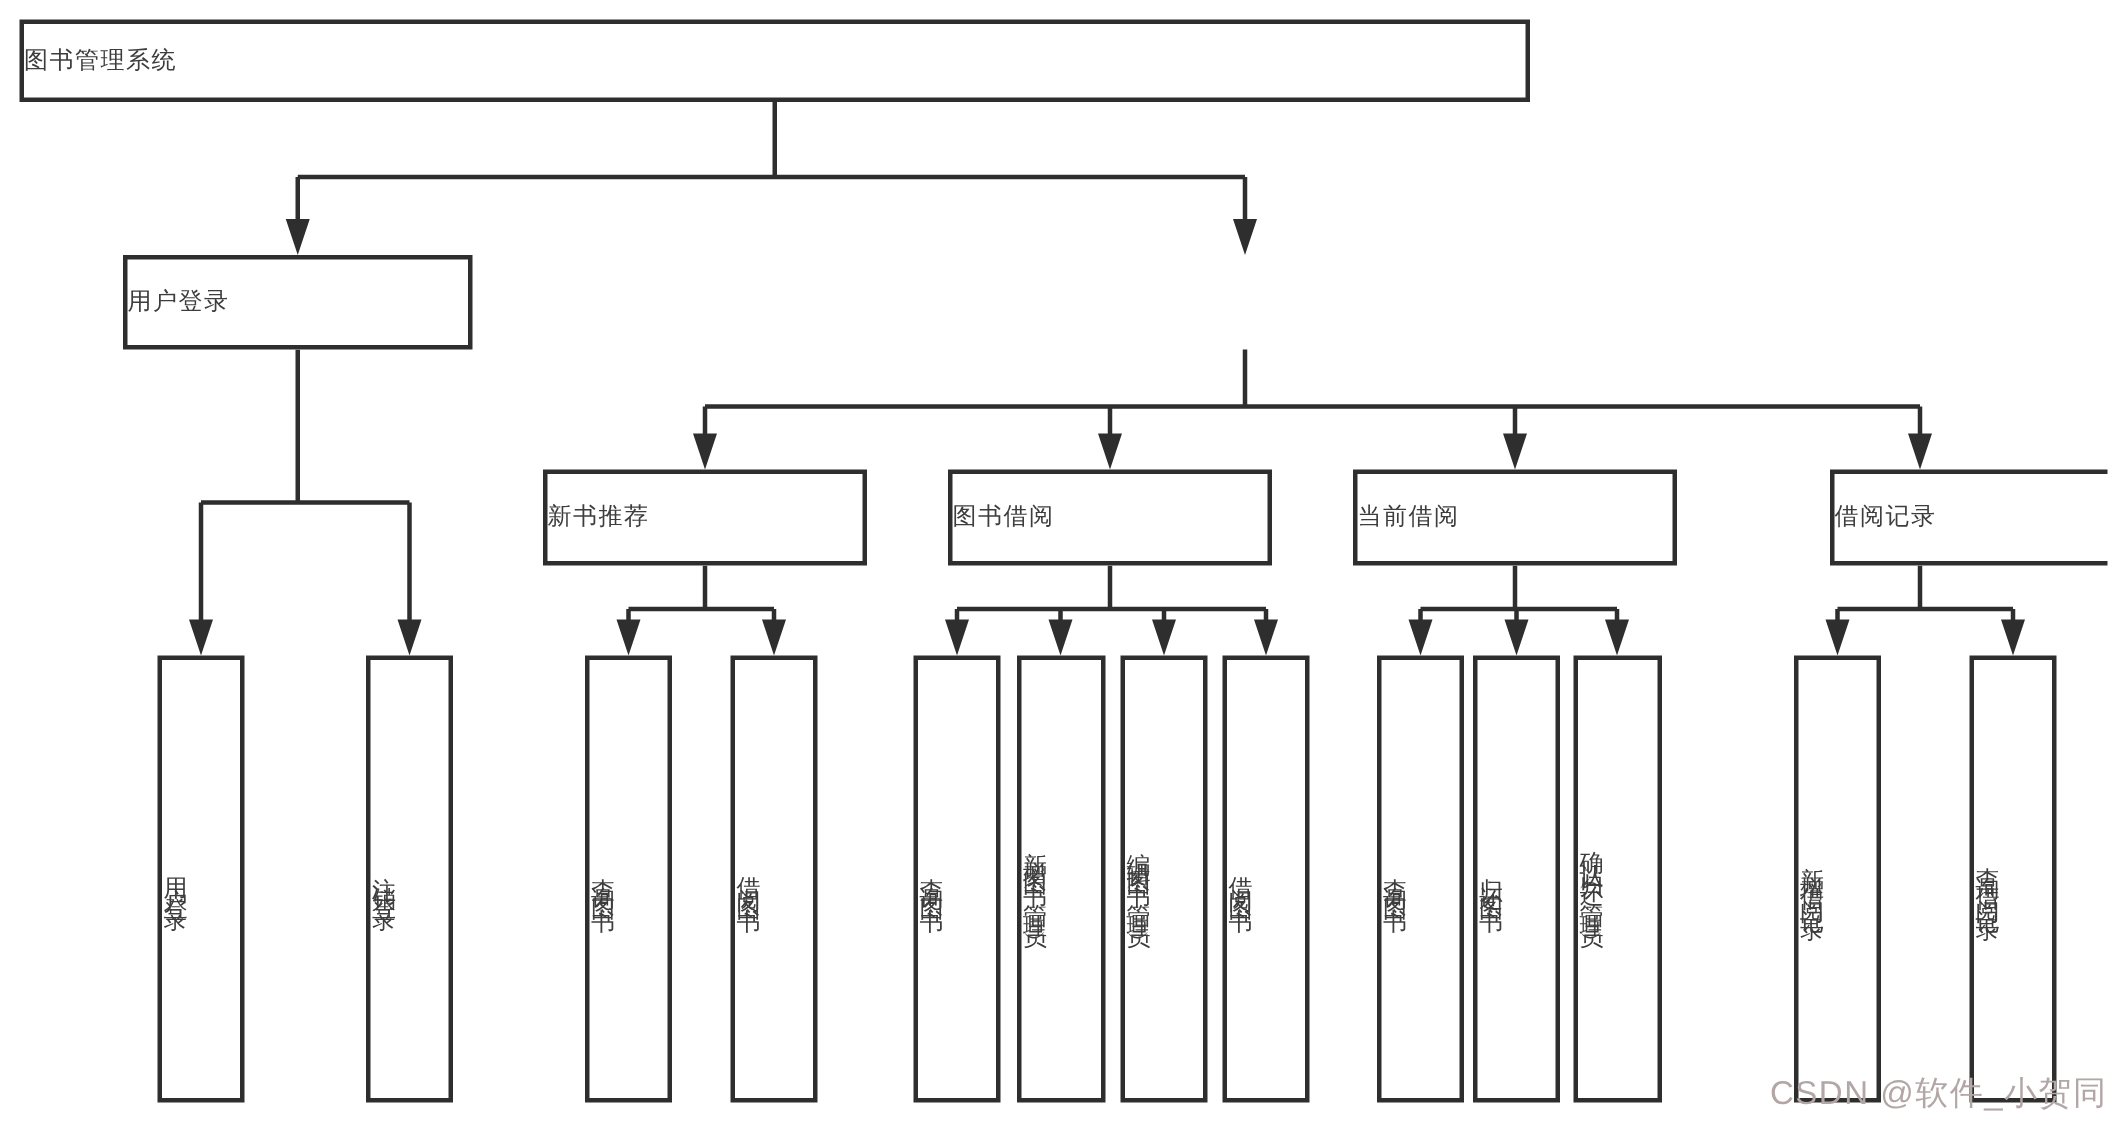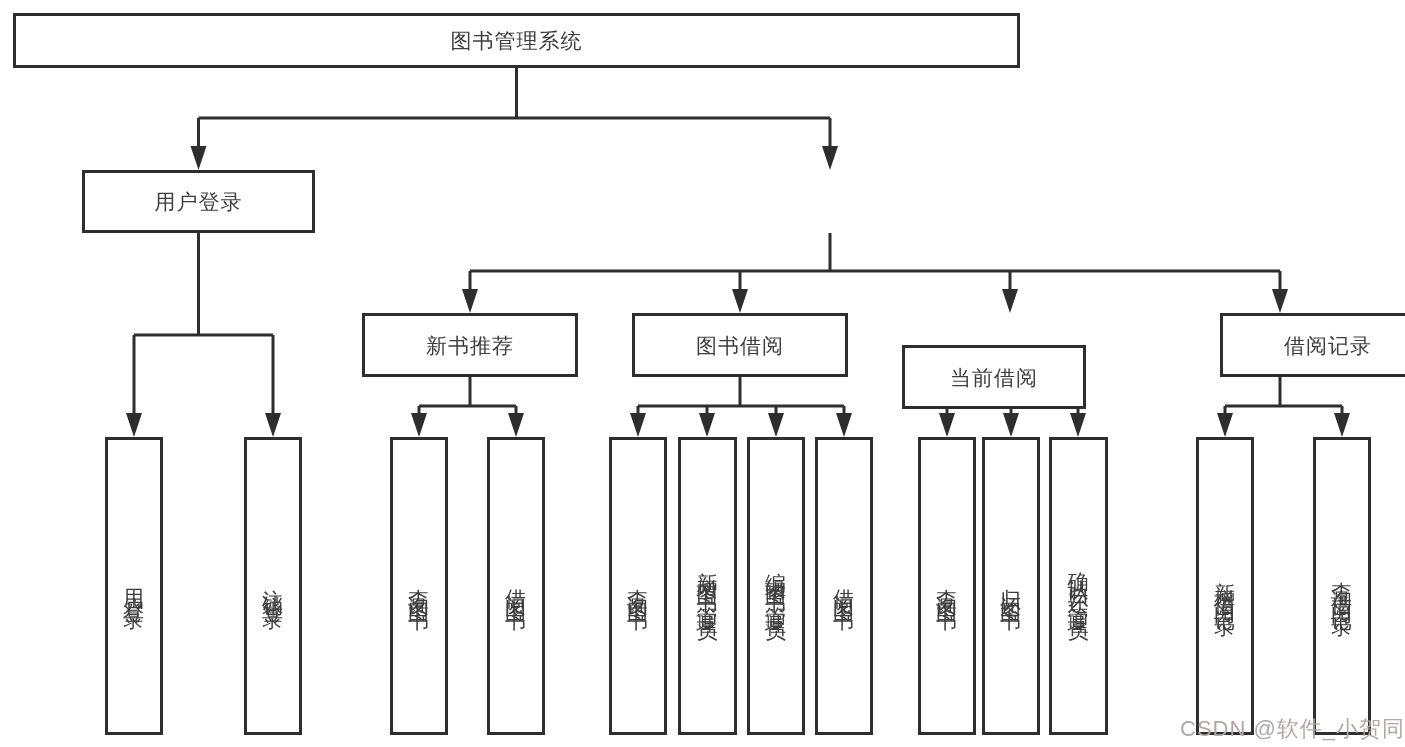--- a/index.html
+++ b/index.html
@@ -8,22 +8,22 @@
   html,body{margin:0;padding:0;}
   body{background:#fff;font-family:"Liberation Sans","DejaVu Sans",sans-serif;}
   .stage{
     position:relative;width:1405px;height:747px;background:var(--background);overflow:hidden;
   }
   .connectors{position:absolute;left:0;top:0;width:1405px;height:747px;}
   .tree-line{fill:none;stroke:var(--line);stroke-width:3;}
   .arrowheads{fill:var(--line);stroke:none;}
   .box{
     position:absolute;box-sizing:border-box;background:var(--background);
-    border:3px solid var(--border);display:flex;align-items:center;justify-content:center;
-    color:var(--text);font-size:21px;line-height:1;
+    border:3px solid var(--border);display:flex;align-items:center;justify-content:flex-start;
+    color:var(--text);font-size:16px;line-height:1;
   }
   .box.hlabel span{letter-spacing:1px;}
   .leaf span{
     writing-mode:vertical-rl;text-orientation:mixed;letter-spacing:7px;
   }
   .watermark{
     position:absolute;left:1180px;top:714px;width:225px;
     font-size:22px;letter-spacing:1px;color:var(--watermark);white-space:nowrap;
   }
 </style>
@@ -58,21 +58,21 @@
   <div class="box hlabel" style="left:82px;top:170px;width:233px;height:63px;">
     <span>用户登录</span>
   </div>
 
   <div class="box hlabel" style="left:632px;top:313px;width:216px;height:64px;">
     <span>图书借阅</span>
   </div>
   <div class="box hlabel" style="left:362px;top:313px;width:216px;height:64px;">
     <span>新书推荐</span>
   </div>
-  <div class="box hlabel" style="left:902px;top:313px;width:184px;height:64px;margin-top:32px;">
+  <div class="box hlabel" style="left:902px;top:313px;width:216px;height:64px;">
     <span>当前借阅</span>
   </div>
   <div class="box hlabel" style="left:1220px;top:313px;width:216px;height:64px;">
     <span>借阅记录</span>
   </div>
 
   <div class="box leaf" style="left:105px;top:437px;width:58px;height:298px;">
     <span>用户登录</span>
   </div>
   <div class="box leaf" style="left:244px;top:437px;width:58px;height:298px;">

